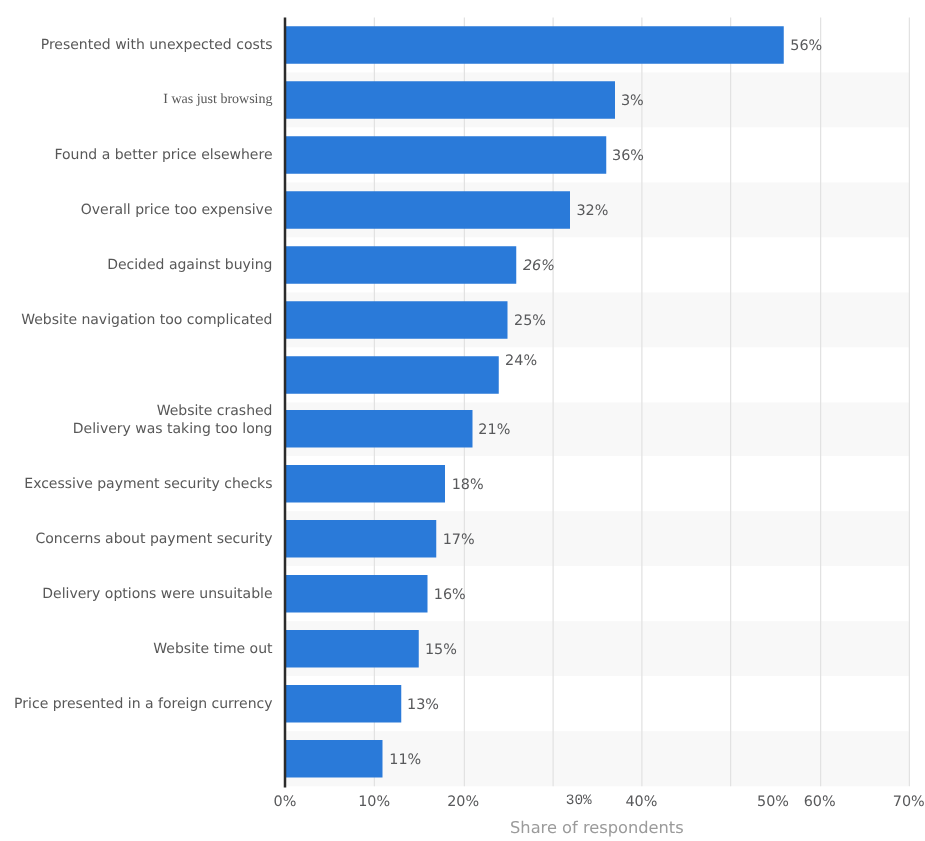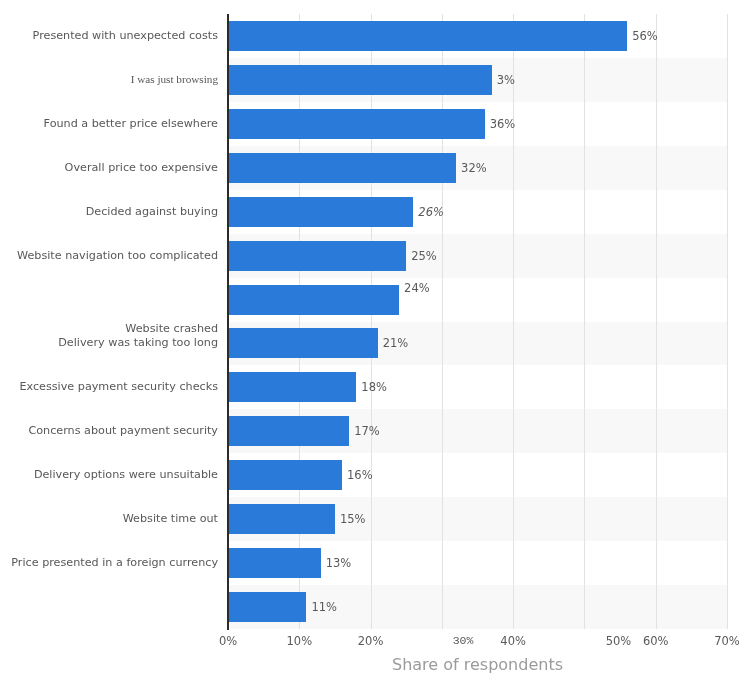--- a/index.html
+++ b/index.html
@@ -106,21 +106,21 @@
     transform: translateX(-50%);
     white-space: nowrap;
   }
 
   .xaxis-title {
     position: absolute;
     top: 655px;
     left: 228px;
     width: 499px;
     text-align: center;
-    font-size: 16px;
+    font-size: 13px;
     color: #9b9b9b;
     white-space: nowrap;
   }
 </style>
 </head>
 <body>
 
 <div id="chart-root">
 
   <div class="labels-col">

